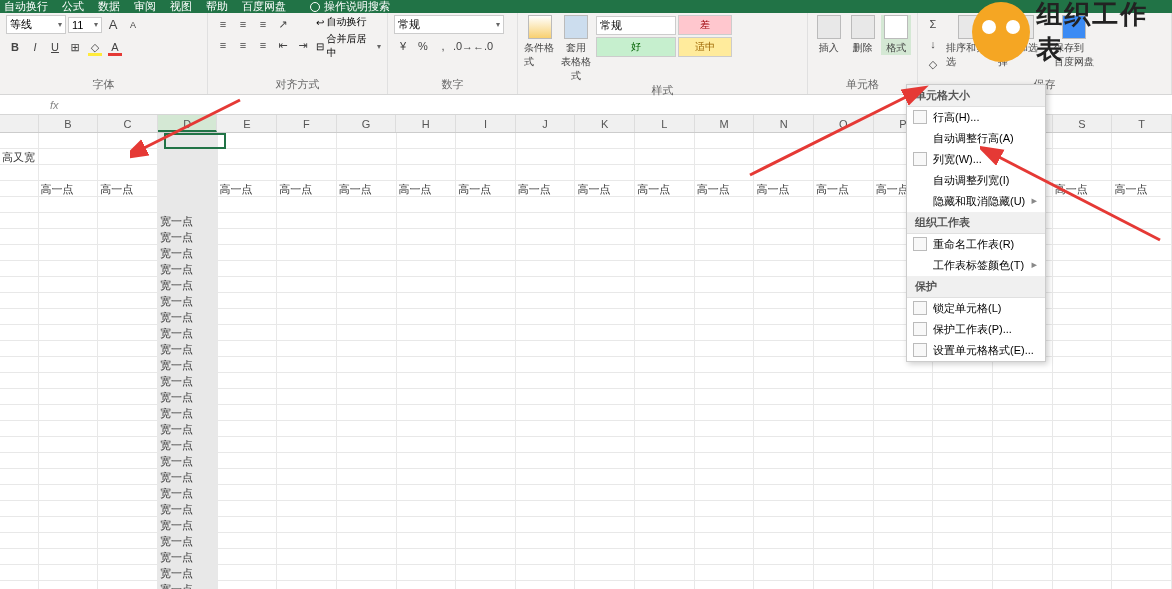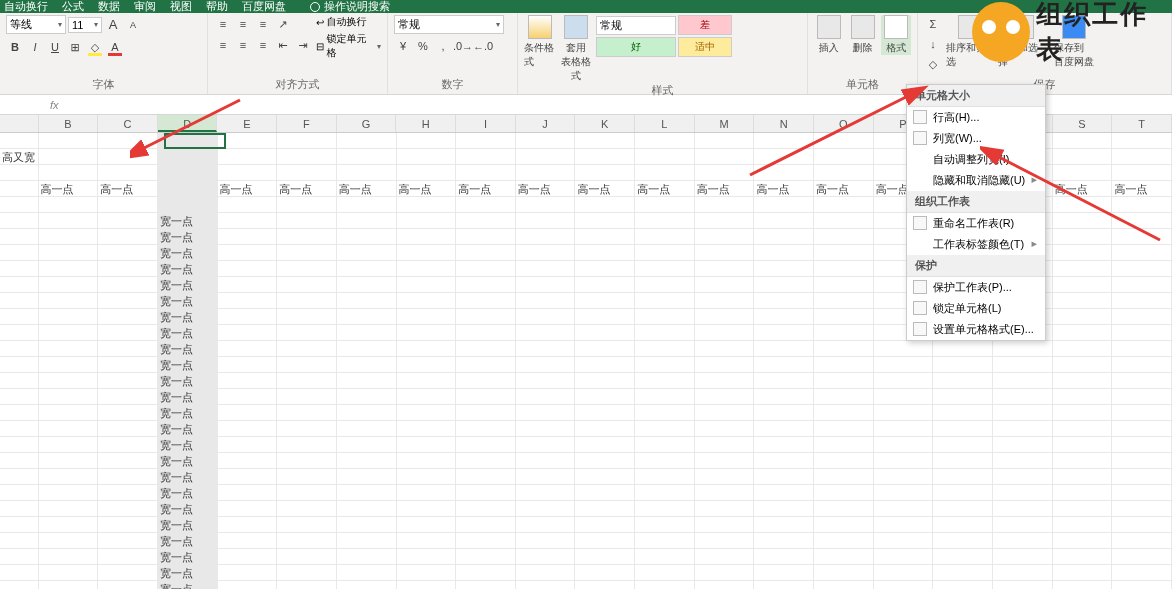--- a/index.html
+++ b/index.html
@@ -142,21 +142,21 @@
           <span class="small-btn">⇥</span>
         </div>
       </div>
       <div style="display:flex;flex-direction:column;gap:3px;font-size:10px">
         <div class="row">
             <span>↩</span>
             <span>自动换行</span>
           </div>
         <div class="row">
             <span>⊟</span>
-            <span>锁定单元格</span>
+            <span>合并后居中</span>
             <span class="dropdown-caret">▾</span>
           </div>
       </div>
     </div>
     <div class="group-title">对齐方式</div>
   </div>
 
   <div class="group num-group">
     <div class="group-content" style="flex-direction:column;gap:3px">
       <div class="combo" style="width:110px">
@@ -917,29 +917,30 @@
         <div class="cell" style="width: 62px;"></div>
         <div class="cell" style="width: 62px;"></div>
       </div>
     </div>
   <div class="sel-outline" id="sel-outline" style="left: 164px; top: 18px; width: 62px; height: 16px;"></div>
 </div>
 
 <div class="dropdown" style="left:906px; top:84px">
   <div class="dd-header">单元格大小</div>
   <div class="dd-item has-icon">行高(H)...</div>
+  <div class="dd-item">自动调整行高(A)</div>
   <div class="dd-item has-icon">列宽(W)...</div>
   <div class="dd-item">自动调整列宽(I)</div>
   <div class="dd-item"><span>隐藏和取消隐藏(U)</span><span class="dd-arrow">▸</span></div>
   <div class="dd-header">组织工作表</div>
   <div class="dd-item has-icon">重命名工作表(R)</div>
   <div class="dd-item"><span>工作表标签颜色(T)</span><span class="dd-arrow">▸</span></div>
   <div class="dd-header">保护</div>
+  <div class="dd-item has-icon">锁定单元格(L)</div>
   <div class="dd-item has-icon">保护工作表(P)...</div>
-  <div class="dd-item has-icon">锁定单元格(L)</div>
   <div class="dd-item has-icon">设置单元格格式(E)...</div>
 </div>
 
 <svg class="arrow" style="left:130px;top:95px" width="120" height="70">
   <defs>
       <marker id="ah1" markerWidth="10" markerHeight="10" refX="2" refY="3" orient="auto">
         <path d="M0,0 L0,6 L9,3 z" fill="#e53935"></path>
       </marker>
     </defs>
   <line x1="110" y1="5" x2="10" y2="55" stroke="#e53935" stroke-width="3" marker-end="url(#ah1)"></line>

